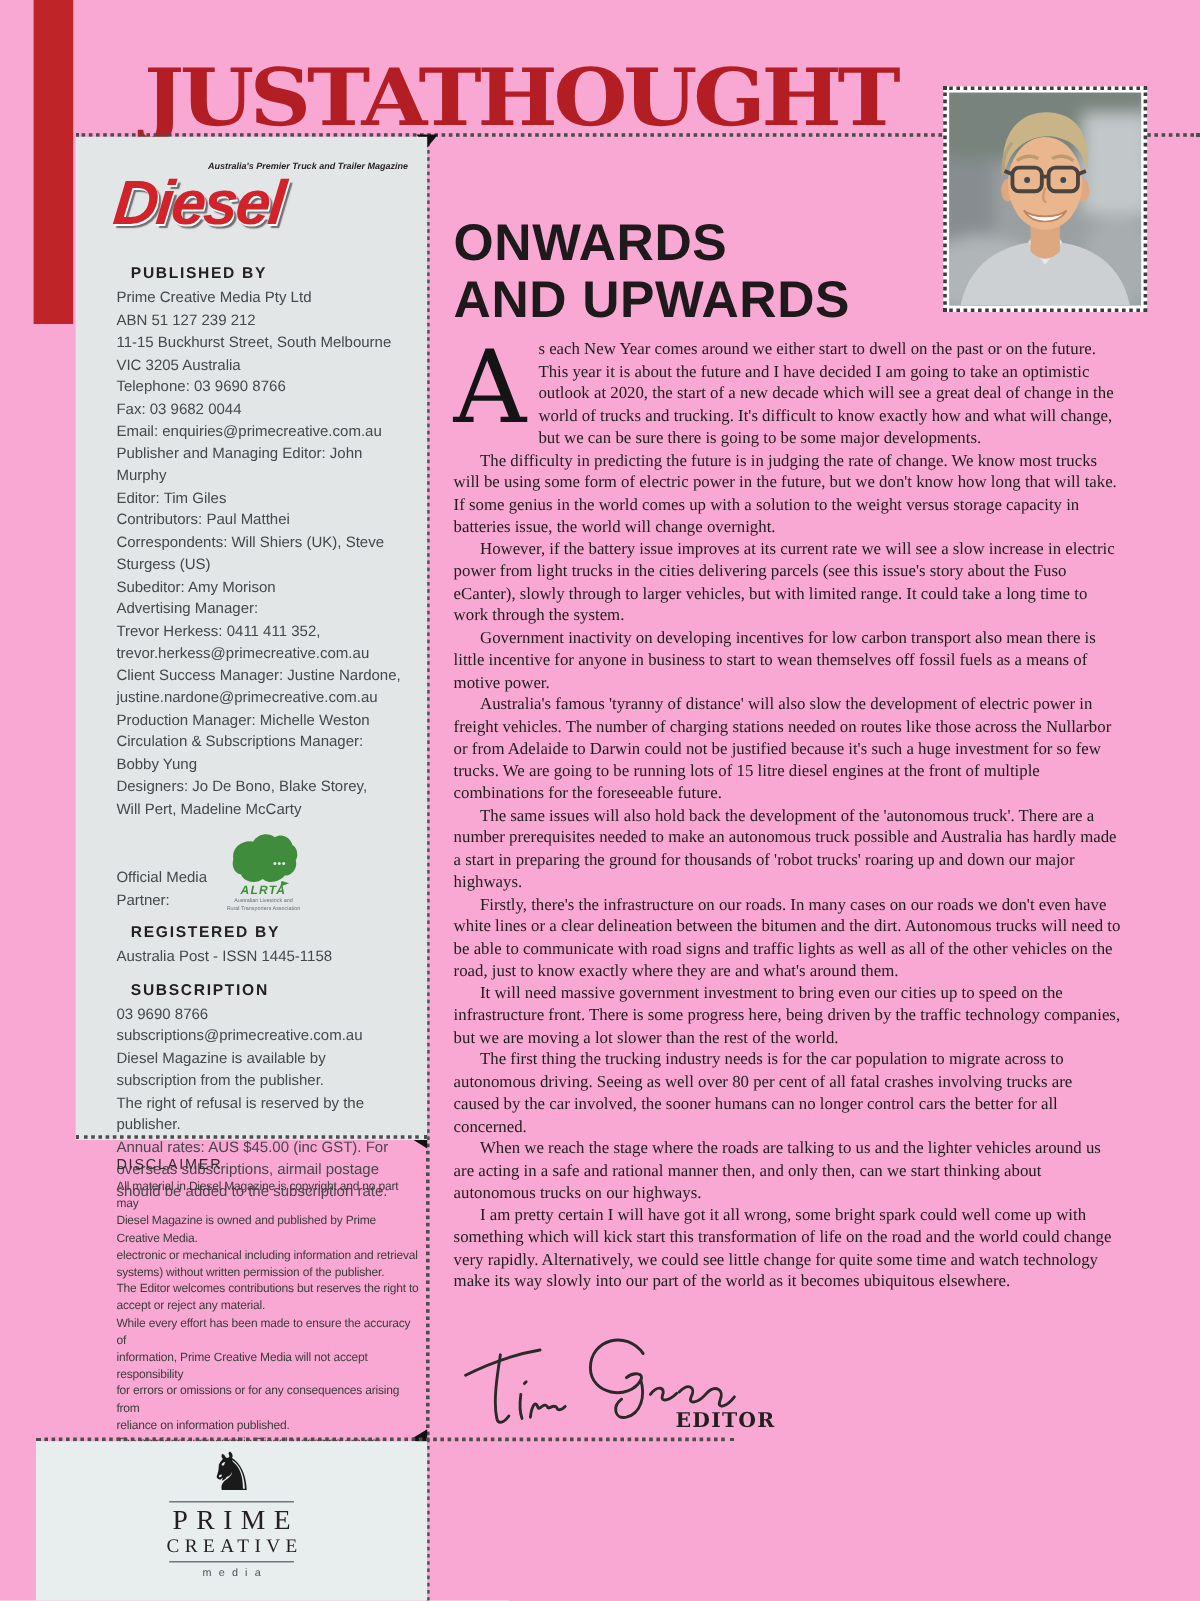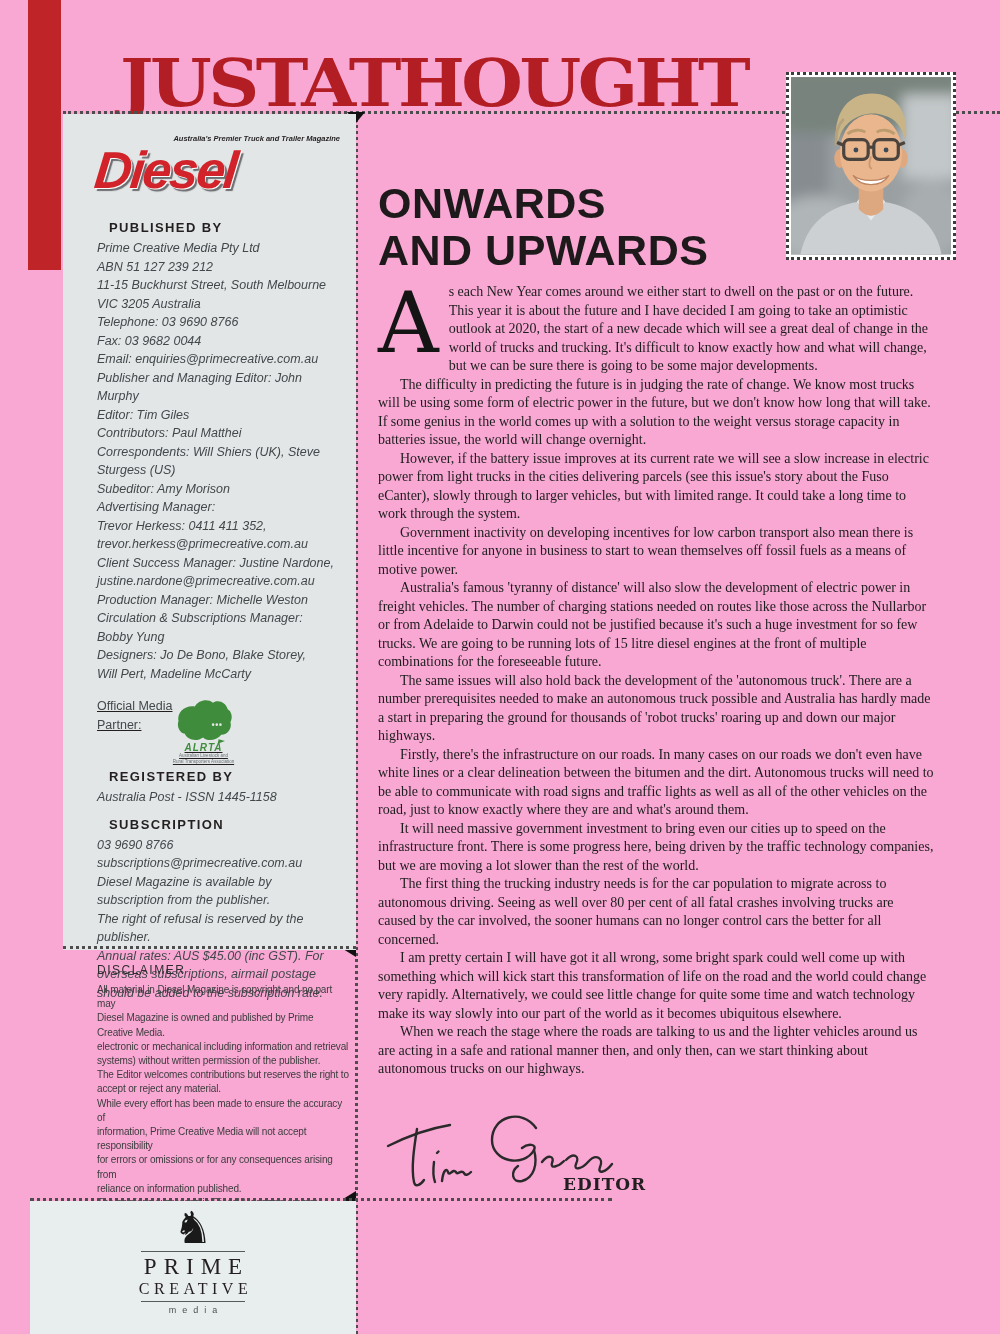--- a/index.html
+++ b/index.html
@@ -39,23 +39,23 @@
 
   .diesel-logo { position:relative; height:78px; margin-top:4px; }
   .diesel-tagline { position:absolute; top:2px; right:4px; font-size:7.5px; font-style:italic; font-weight:bold; color:#231f20; }
   .diesel-word {
     position:absolute; left:-2px; top:8px;
     font-size:52px; font-weight:900; font-style:italic; letter-spacing:-2px;
     color:#d2232a; transform:skewX(-6deg);
     text-shadow:1px 1px 0 #ffffff, 3px 3px 1px #6d6e71;
   }
   .sb-heading { font-size:13px; font-weight:bold; letter-spacing:1.4px; color:#231f20; margin:10px 0 4px 0;padding-left:12px; }
-  .sb-line { font-size:12.5px; line-height:18.5px; color:#43484b;font-style:italic; }
-
-  .partner-row { display:flex; align-items:flex-start; gap:0; margin-top:14px; height:62px;text-decoration:underline; }
+  .sb-line { font-size:12.5px; line-height:18.5px; color:#43484b; }
+
+  .partner-row { display:flex; align-items:flex-end; gap:16px; margin-top:14px; height:62px; }
   .partner-label { font-size:12.5px; line-height:18.5px; color:#43484b; }
   .alrta { text-align:center; }
   .alrta svg { display:block; margin:0 auto; }
   .alrta-name { font-size:10px; font-weight:bold; font-style:italic; color:#3f8d3c; letter-spacing:1px; margin-top:-3px; }
   .alrta-sub { font-size:4.5px; color:#6a6f72; line-height:5.5px; }
 
   
   .disclaimer { position:absolute; left:97px; top:963px; width:252px; }
   .disclaimer-heading { font-size:12px; letter-spacing:1.5px; color:#2d2d2d; margin-bottom:6px;
                         font-family:"Liberation Sans", sans-serif; }
@@ -253,22 +253,22 @@
     <p class="lead"><span class="dropcap">A</span><span>s each New Year comes around we either start to dwell on the past or on the future. This year it is about the future and I have decided I am going to take an optimistic outlook at 2020, the start of a new decade which will see a great deal of change in the world of trucks and trucking. It's difficult to know exactly how and what will change, but we can be sure there is going to be some major developments.</span></p>
     <div>
         <p class="para">The difficulty in predicting the future is in judging the rate of change. We know most trucks will be using some form of electric power in the future, but we don't know how long that will take. If some genius in the world comes up with a solution to the weight versus storage capacity in batteries issue, the world will change overnight.</p>
         <p class="para">However, if the battery issue improves at its current rate we will see a slow increase in electric power from light trucks in the cities delivering parcels (see this issue's story about the Fuso eCanter), slowly through to larger vehicles, but with limited range. It could take a long time to work through the system.</p>
         <p class="para">Government inactivity on developing incentives for low carbon transport also mean there is little incentive for anyone in business to start to wean themselves off fossil fuels as a means of motive power.</p>
         <p class="para">Australia's famous 'tyranny of distance' will also slow the development of electric power in freight vehicles. The number of charging stations needed on routes like those across the Nullarbor or from Adelaide to Darwin could not be justified because it's such a huge investment for so few trucks. We are going to be running lots of 15 litre diesel engines at the front of multiple combinations for the foreseeable future.</p>
         <p class="para">The same issues will also hold back the development of the 'autonomous truck'. There are a number prerequisites needed to make an autonomous truck possible and Australia has hardly made a start in preparing the ground for thousands of 'robot trucks' roaring up and down our major highways.</p>
         <p class="para">Firstly, there's the infrastructure on our roads. In many cases on our roads we don't even have white lines or a clear delineation between the bitumen and the dirt. Autonomous trucks will need to be able to communicate with road signs and traffic lights as well as all of the other vehicles on the road, just to know exactly where they are and what's around them.</p>
         <p class="para">It will need massive government investment to bring even our cities up to speed on the infrastructure front. There is some progress here, being driven by the traffic technology companies, but we are moving a lot slower than the rest of the world.</p>
         <p class="para">The first thing the trucking industry needs is for the car population to migrate across to autonomous driving. Seeing as well over 80 per cent of all fatal crashes involving trucks are caused by the car involved, the sooner humans can no longer control cars the better for all concerned.</p>
+        <p class="para">When we reach the stage where the roads are talking to us and the lighter vehicles around us are acting in a safe and rational manner then, and only then, can we start thinking about autonomous trucks on our highways.</p>
         <p class="para">I am pretty certain I will have got it all wrong, some bright spark could well come up with something which will kick start this transformation of life on the road and the world could change very rapidly. Alternatively, we could see little change for quite some time and watch technology make its way slowly into our part of the world as it becomes ubiquitous elsewhere.</p>
-        <p class="para">When we reach the stage where the roads are talking to us and the lighter vehicles around us are acting in a safe and rational manner then, and only then, can we start thinking about autonomous trucks on our highways.</p>
       </div>
   </div>
 
   <div class="signature-block">
     <svg width="232" height="92" viewBox="0 0 232 92" fill="none" stroke="#2a2a2a" stroke-width="2.4" stroke-linecap="round">
       <path d="M4,40 C28,28 48,22 66,19"></path>
       <path d="M33,23 C30,42 27,62 30,76 C31,81 36,80 40,74"></path>
       <path d="M50,56 C49,64 49,71 51,76"></path>
       <path d="M53,47 l1.5,-1.5"></path>
       <path d="M58,75 C59,66 62,61 64,66 C65,71 69,62 72,66 C73,70 77,63 80,67 C81,70 84,69 87,66"></path>

